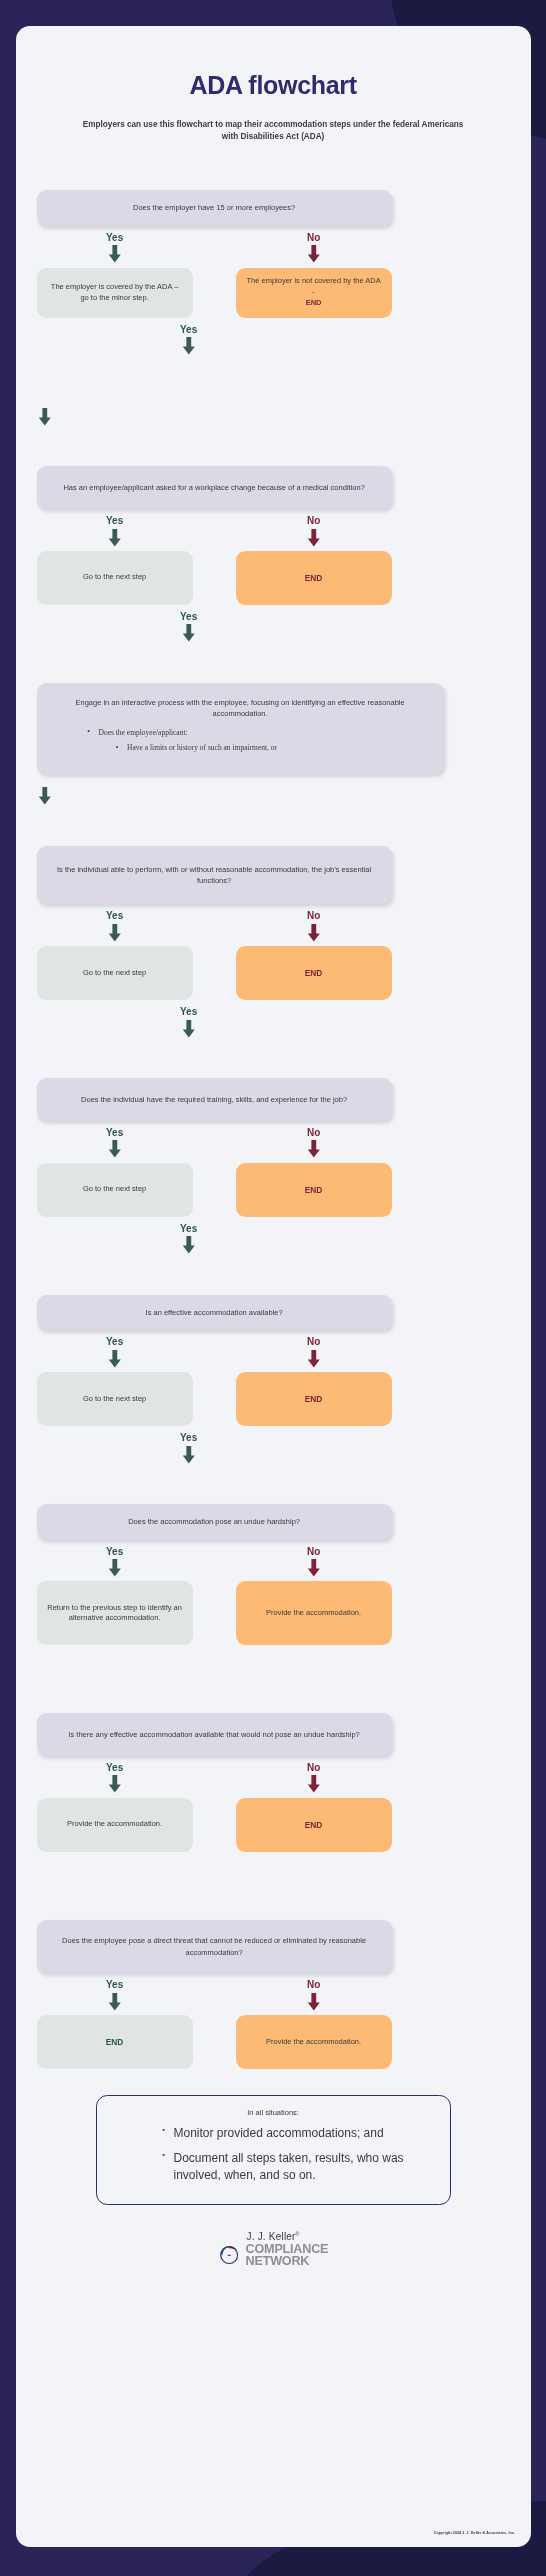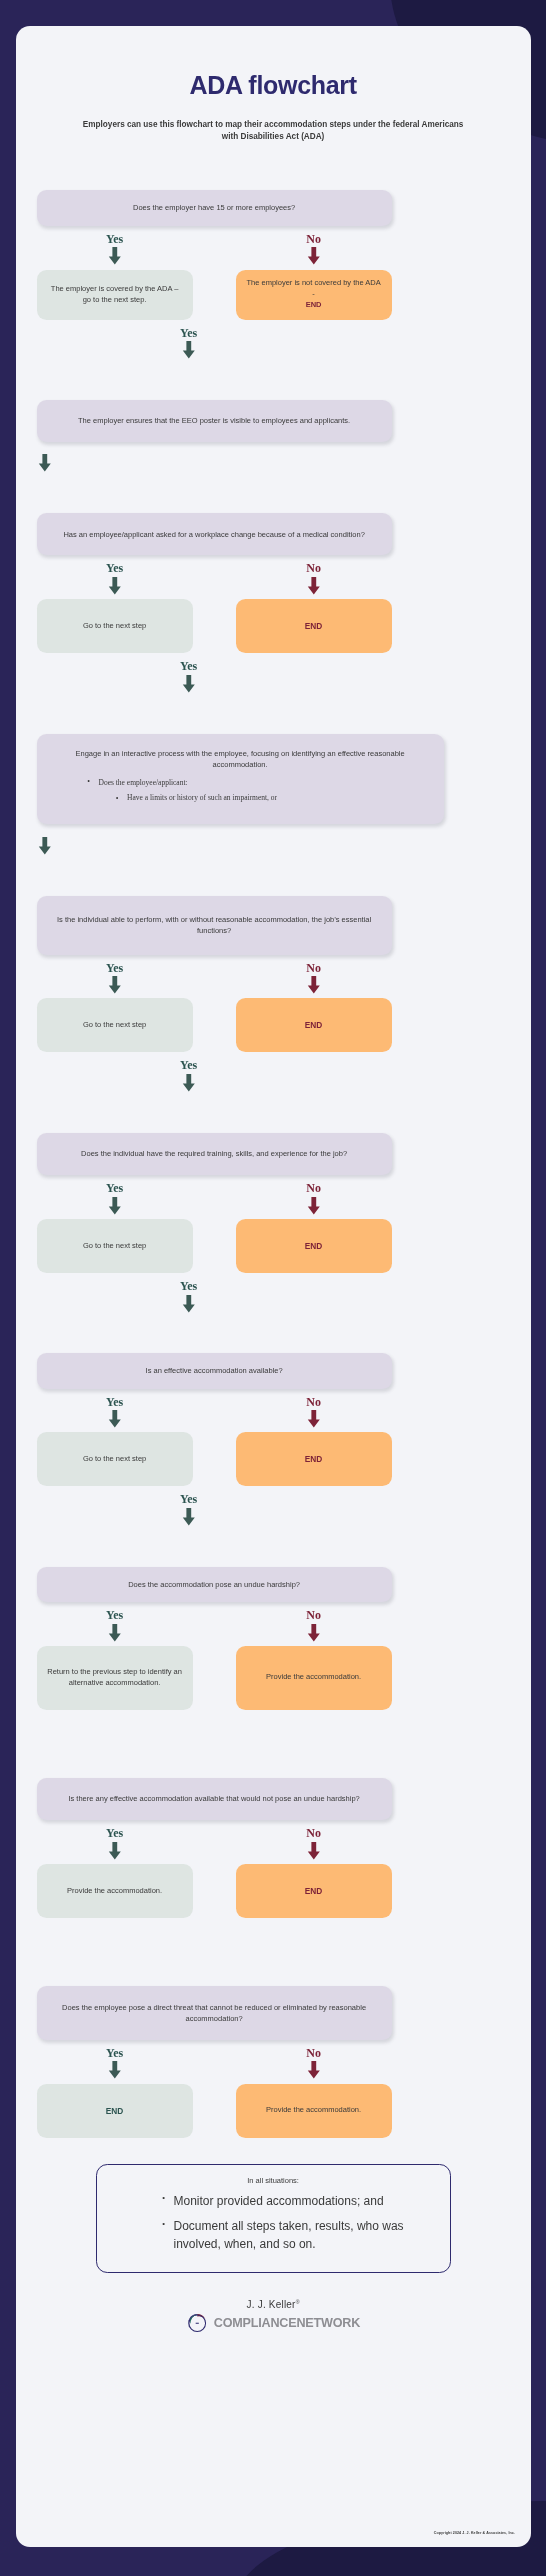--- a/index.html
+++ b/index.html
@@ -100,24 +100,23 @@
   }
   .labelrow {
     display: flex;
     width: 355px;
     justify-content: space-between;
     margin-top: 7px;
   }
   .halfcol { width: 156px; display: flex; flex-direction: column; align-items: center; }
 
   .branchlabel {
-    font-size: 12px;
+    font-size: 10px;
     font-weight: bold;
     line-height: 1;
-    font-family: Liberation Serif, serif;
   }
   .branchlabel.yes { color: #2c5450; }
   .branchlabel.no  { color: #7d2338; }
 
   .arrow { margin-top: 2.6px; }
   .arrow svg { display: block; }
 
   .outbox {
     border-radius: 9.5px;
     width: 156px;
@@ -235,21 +234,21 @@
     font-size: 10px;
     color: #3a3a3a;
     letter-spacing: 0.2px;
     margin-bottom: 1.7px;
   }
   .logo-jjk sup { font-size: 5.2px; vertical-align: super; }
   .logo-row { display: flex; align-items: center; gap: 5.2px; }
   .logo-mark { width: 22.5px; height: 22.5px; }
   .logo-words {
     display: flex;
-    flex-direction: row;
+    flex-direction: column;
     line-height: .93;
     font-weight: bold;
     font-size: 12.6px;
     color: #8e8e93;
     letter-spacing: -0.2px;
   }
   .copyright {
     position: absolute;
     right: 15.6px;
     bottom: 12px;
@@ -291,21 +290,21 @@
             <span class="branchlabel no">No</span>
             <span class="arrow">
               <svg width="15.6" height="18" viewBox="0 0 18 21">
                   <path d="M6.2 0h5.6v11h4.2L9 20.5 2 11h4.2z" fill="#7d2338"></path>
                 </svg>
             </span>
           </div>
         </div>
 
         <div class="pairrow">
-          <div class="outbox green">The employer is covered by the ADA – go to the next step.</div>
+          <div class="outbox green">The employer is covered by the ADA – go to the minor step.</div>
           <div class="outbox red">
             <div>
               <span>The employer is not covered by the ADA -</span><br>
               <b style="color:#7d2338">END</b>
             </div>
           </div>
         </div>
 
         <div class="centercol">
           <div class="stack">
@@ -315,21 +314,20 @@
                   <path d="M6.2 0h5.6v11h4.2L9 20.5 2 11h4.2z" fill="#3c5a55"></path>
                 </svg>
             </span>
           </div>
         </div>
       </div>
 
       <div class="gap-s"></div>
 
       <div class="flow">
-        <div class="qbox" style="padding:15.6px 14px">The employer ensures that the EEO poster is visible to employees and applicants.</div>
         <div class="soloarrow" style="margin-top:12px">
           <svg width="15.6" height="18" viewBox="0 0 18 21">
               <path d="M6.2 0h5.6v11h4.2L9 20.5 2 11h4.2z" fill="#3c5a55"></path>
             </svg>
         </div>
       </div>
 
       <div class="gap-s"></div>
 
       <div class="flow">

